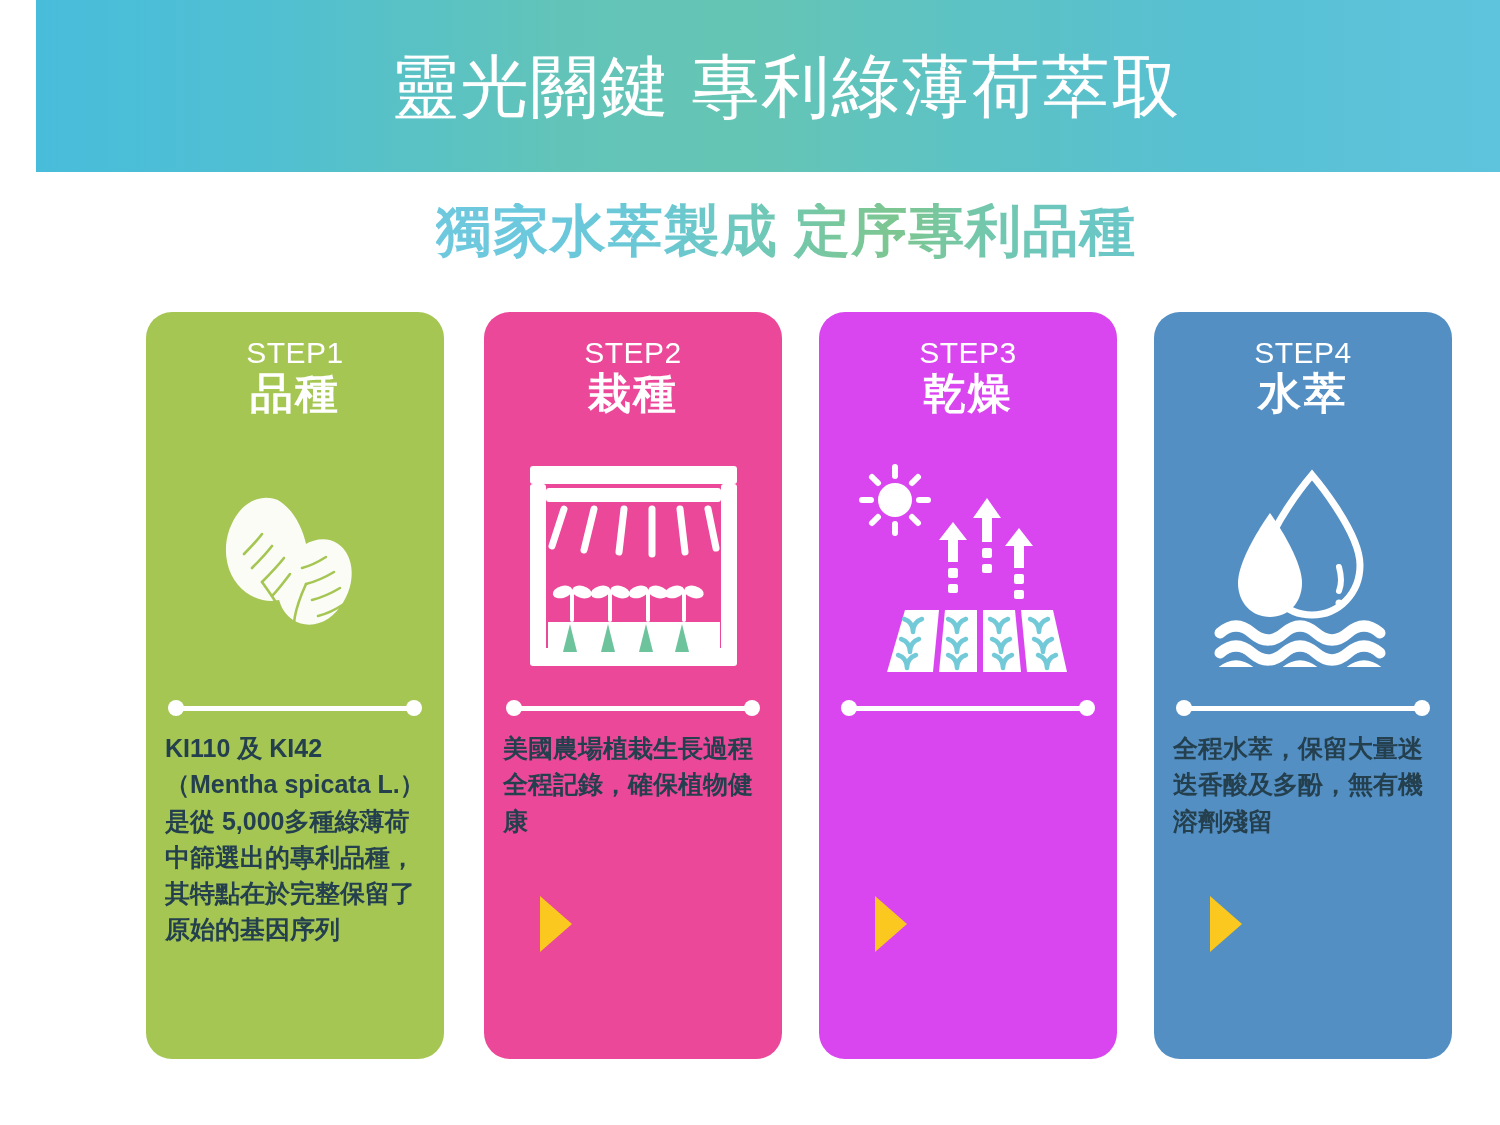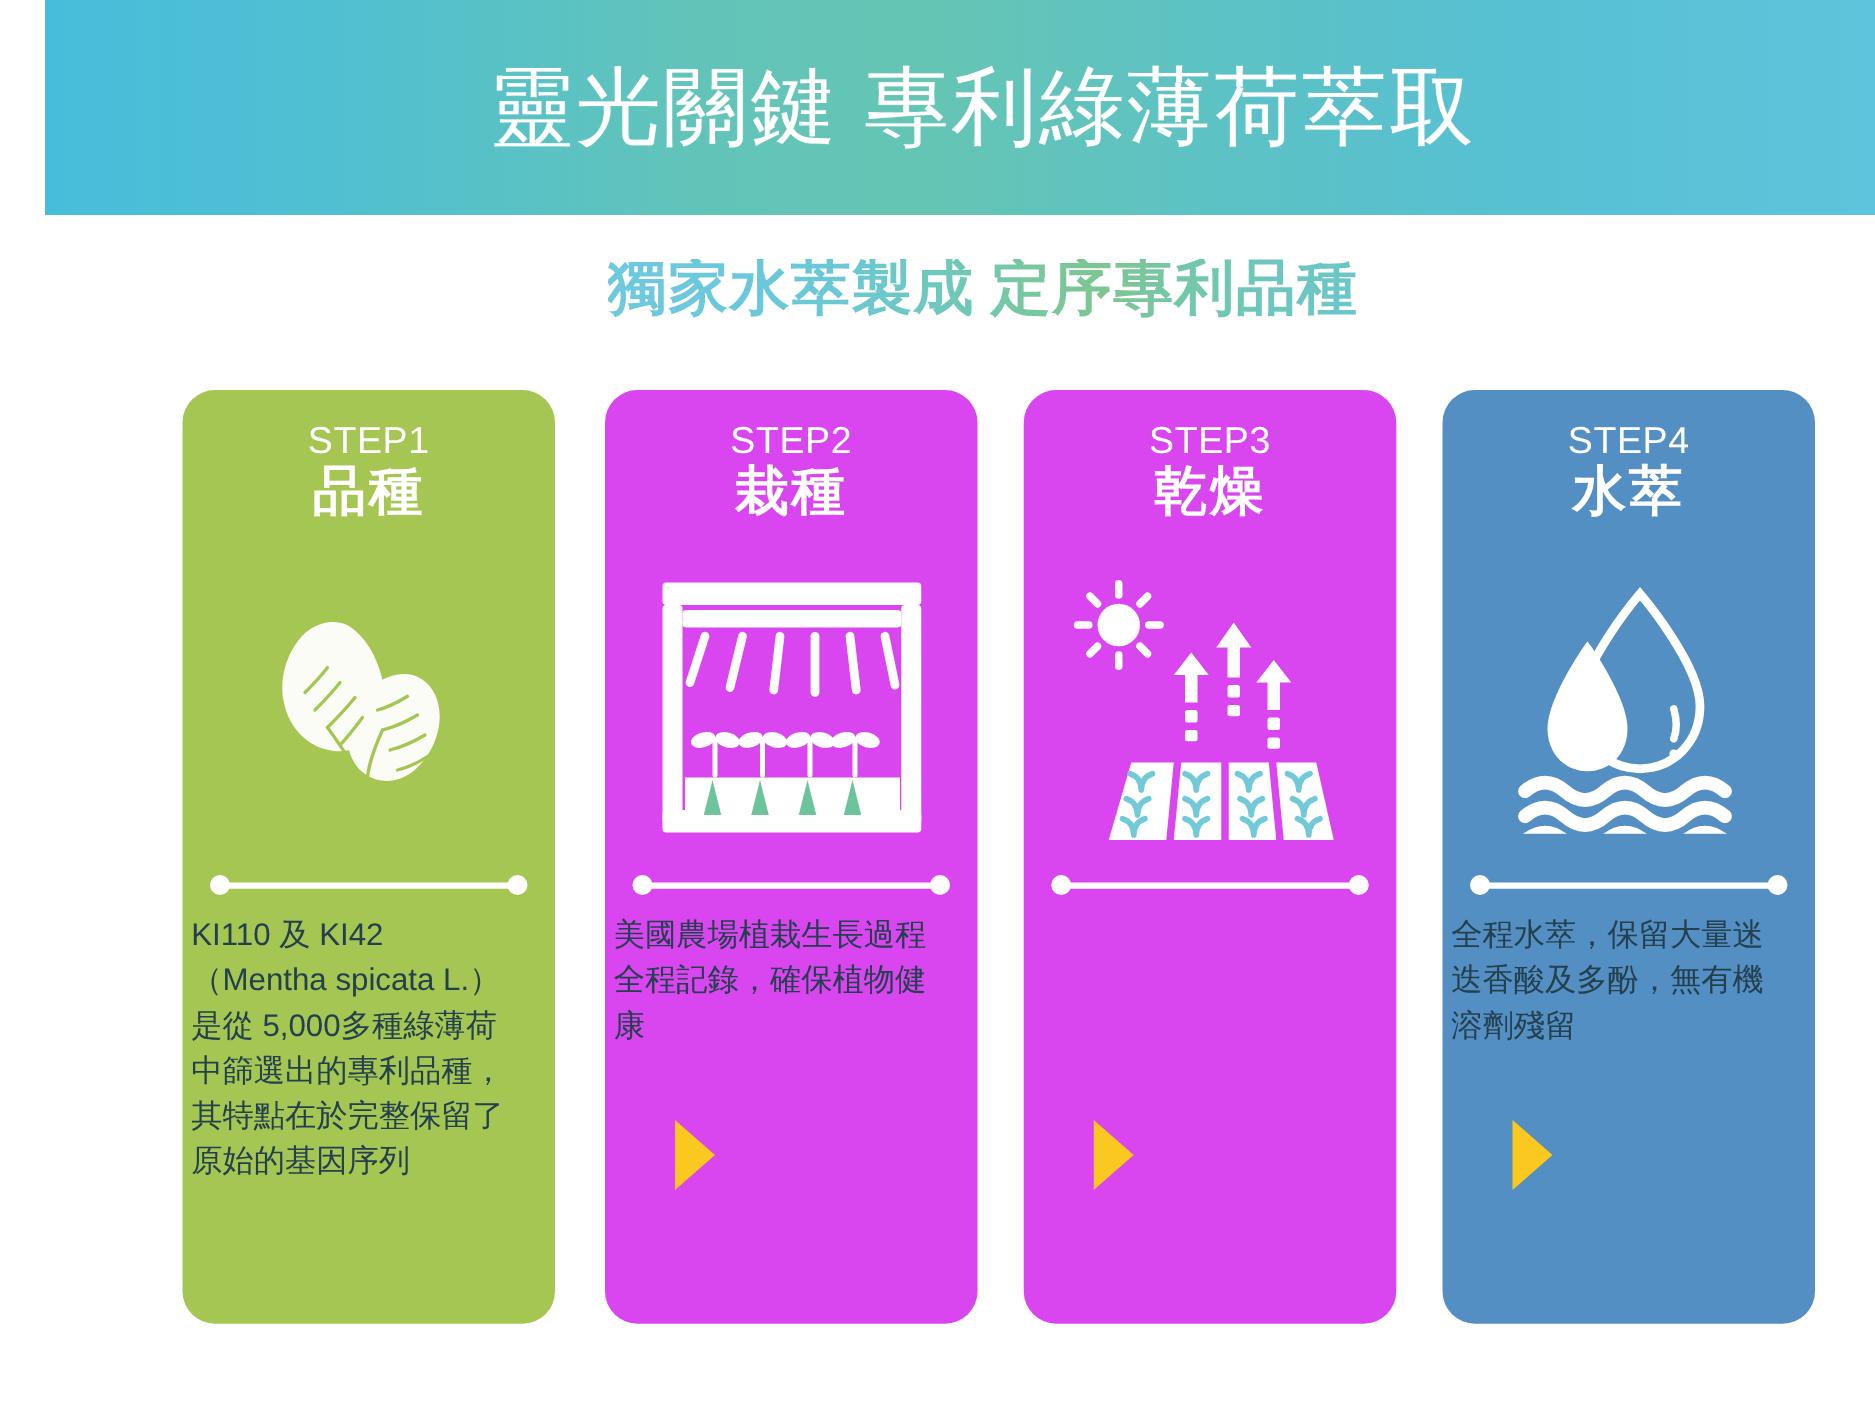--- a/index.html
+++ b/index.html
@@ -41,59 +41,58 @@
     text-shadow:0 0 1px rgba(255,255,255,.35);
   }
 
   
   #subtitle-wrap {
     position:absolute; left:0; top:176px;
     width:1500px; height:110px;
     display:flex; align-items:center; justify-content:center;
   }
   #subtitle {
-    font-size:48px;
+    font-size:56px;
     font-weight:700;
     letter-spacing:1px;
     white-space:nowrap;
     line-height:1;
     background:linear-gradient(90deg,
        #6FC9DE 0%,
        #6BC8DC 18%,
        #6AC8D4 32%,
        #6FC8B9 46%,
        #79C79B 58%,
        #7DC691 66%,
        #75C7A8 76%,
        #6DC7BE 88%,
        #6AC7C9 100%);
     -webkit-background-clip:text;
     background-clip:text;
     color:transparent;
-    font-family:Liberation Serif, serif;
     -webkit-text-fill-color:transparent;
   }
 
   
   #steps-row {
     position:absolute;
     left:110px; top:312px;
     width:1312px; height:715px;
   }
   .step-card {
     position:absolute;
     top:0;
     width:298px;
     height:747px;
     border-radius:26px;
     padding:0;
     overflow:visible;
   }
   .card-1 { left:0;    background:#A5C653; }
-  .card-2 { left:338px; background:#d946ef; }
+  .card-2 { left:338px; background:#ec4899; }
   .card-3 { left:673px; background:#d946ef; }
   .card-4 { left:1008px; background:#548FC4; }
 
   .step-label {
     position:absolute; left:0; top:24px;
     width:100%;
     text-align:center;
     color:#ffffff;
     font-size:30px;
     font-weight:400;
@@ -132,26 +131,26 @@
   .divider .dot {
     position:absolute; top:0;
     width:16px; height:16px;
     background:#ffffff; border-radius:50%;
   }
   .divider .dot.left  { left:0; }
   .divider .dot.right { right:0; }
 
   .step-desc {
     position:absolute;
-    left:7px; top:418px;
+    left:19px; top:418px;
     width:262px;
     color:#24404E;
     font-size:25px;
     line-height:1.45;
-    font-weight:400;
+    font-weight:700;
     letter-spacing:0px;
     white-space:pre-line;
     text-align:left;
   }
 
   
   .arrow {
     position:absolute;
     top:584px;
     width:0; height:0;

